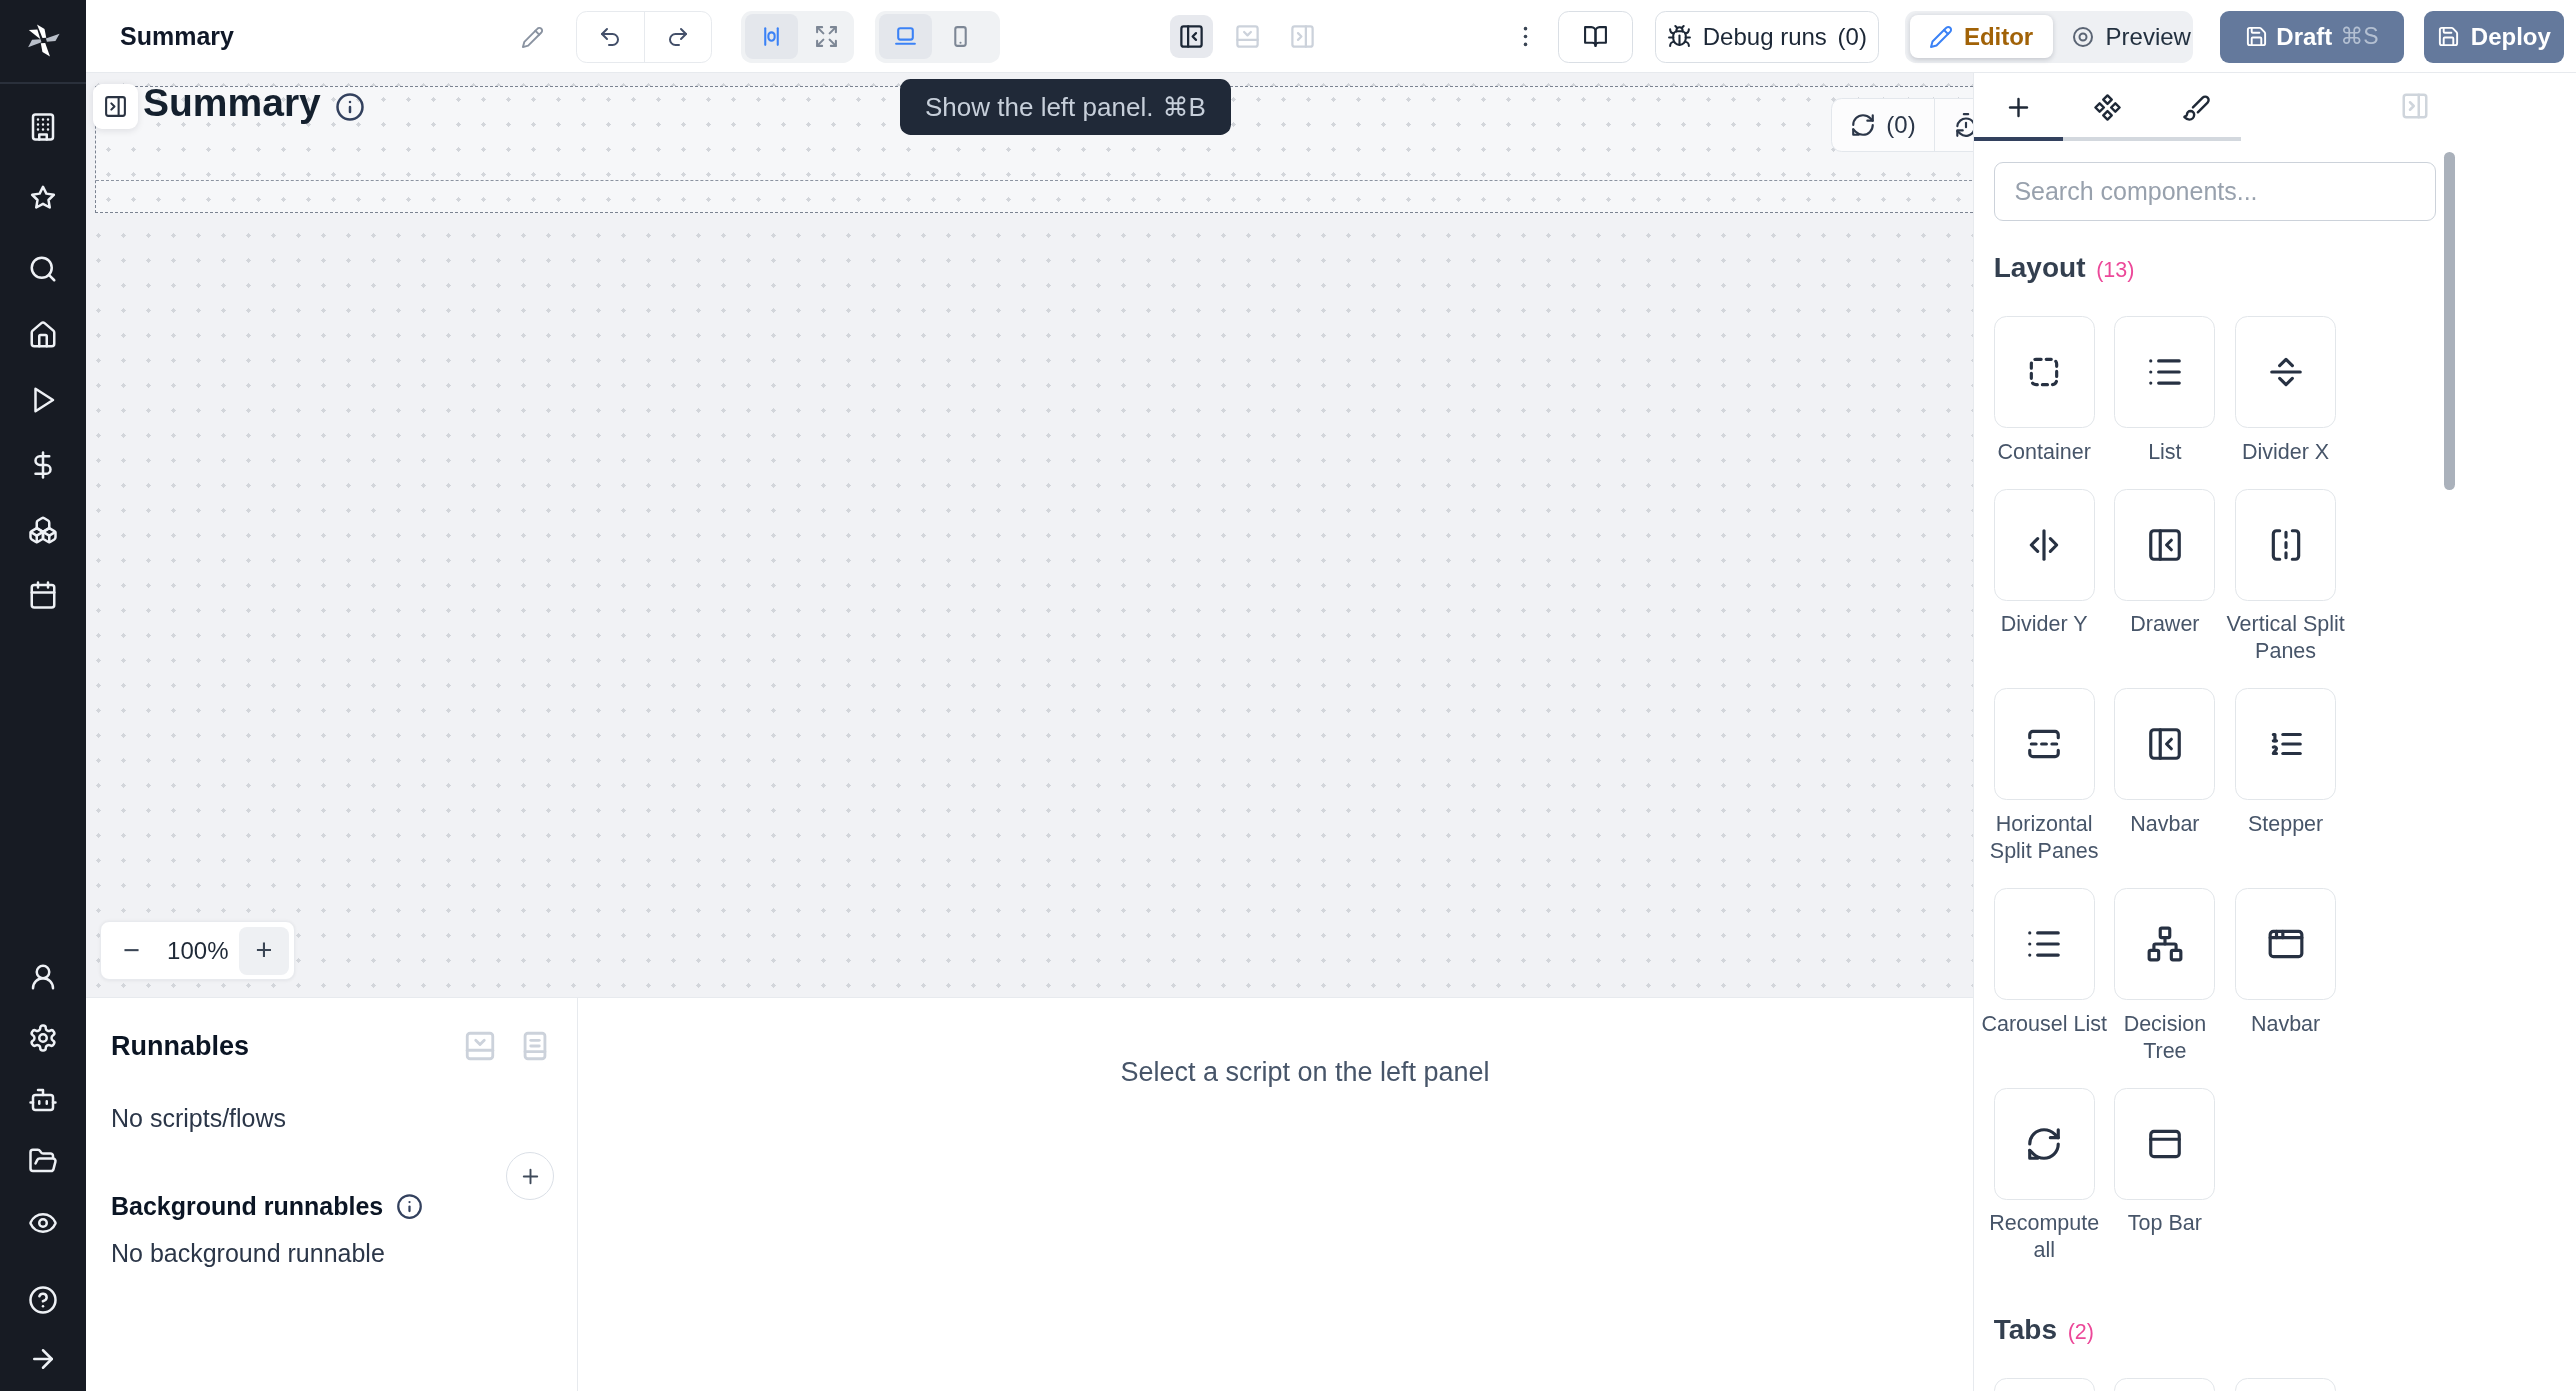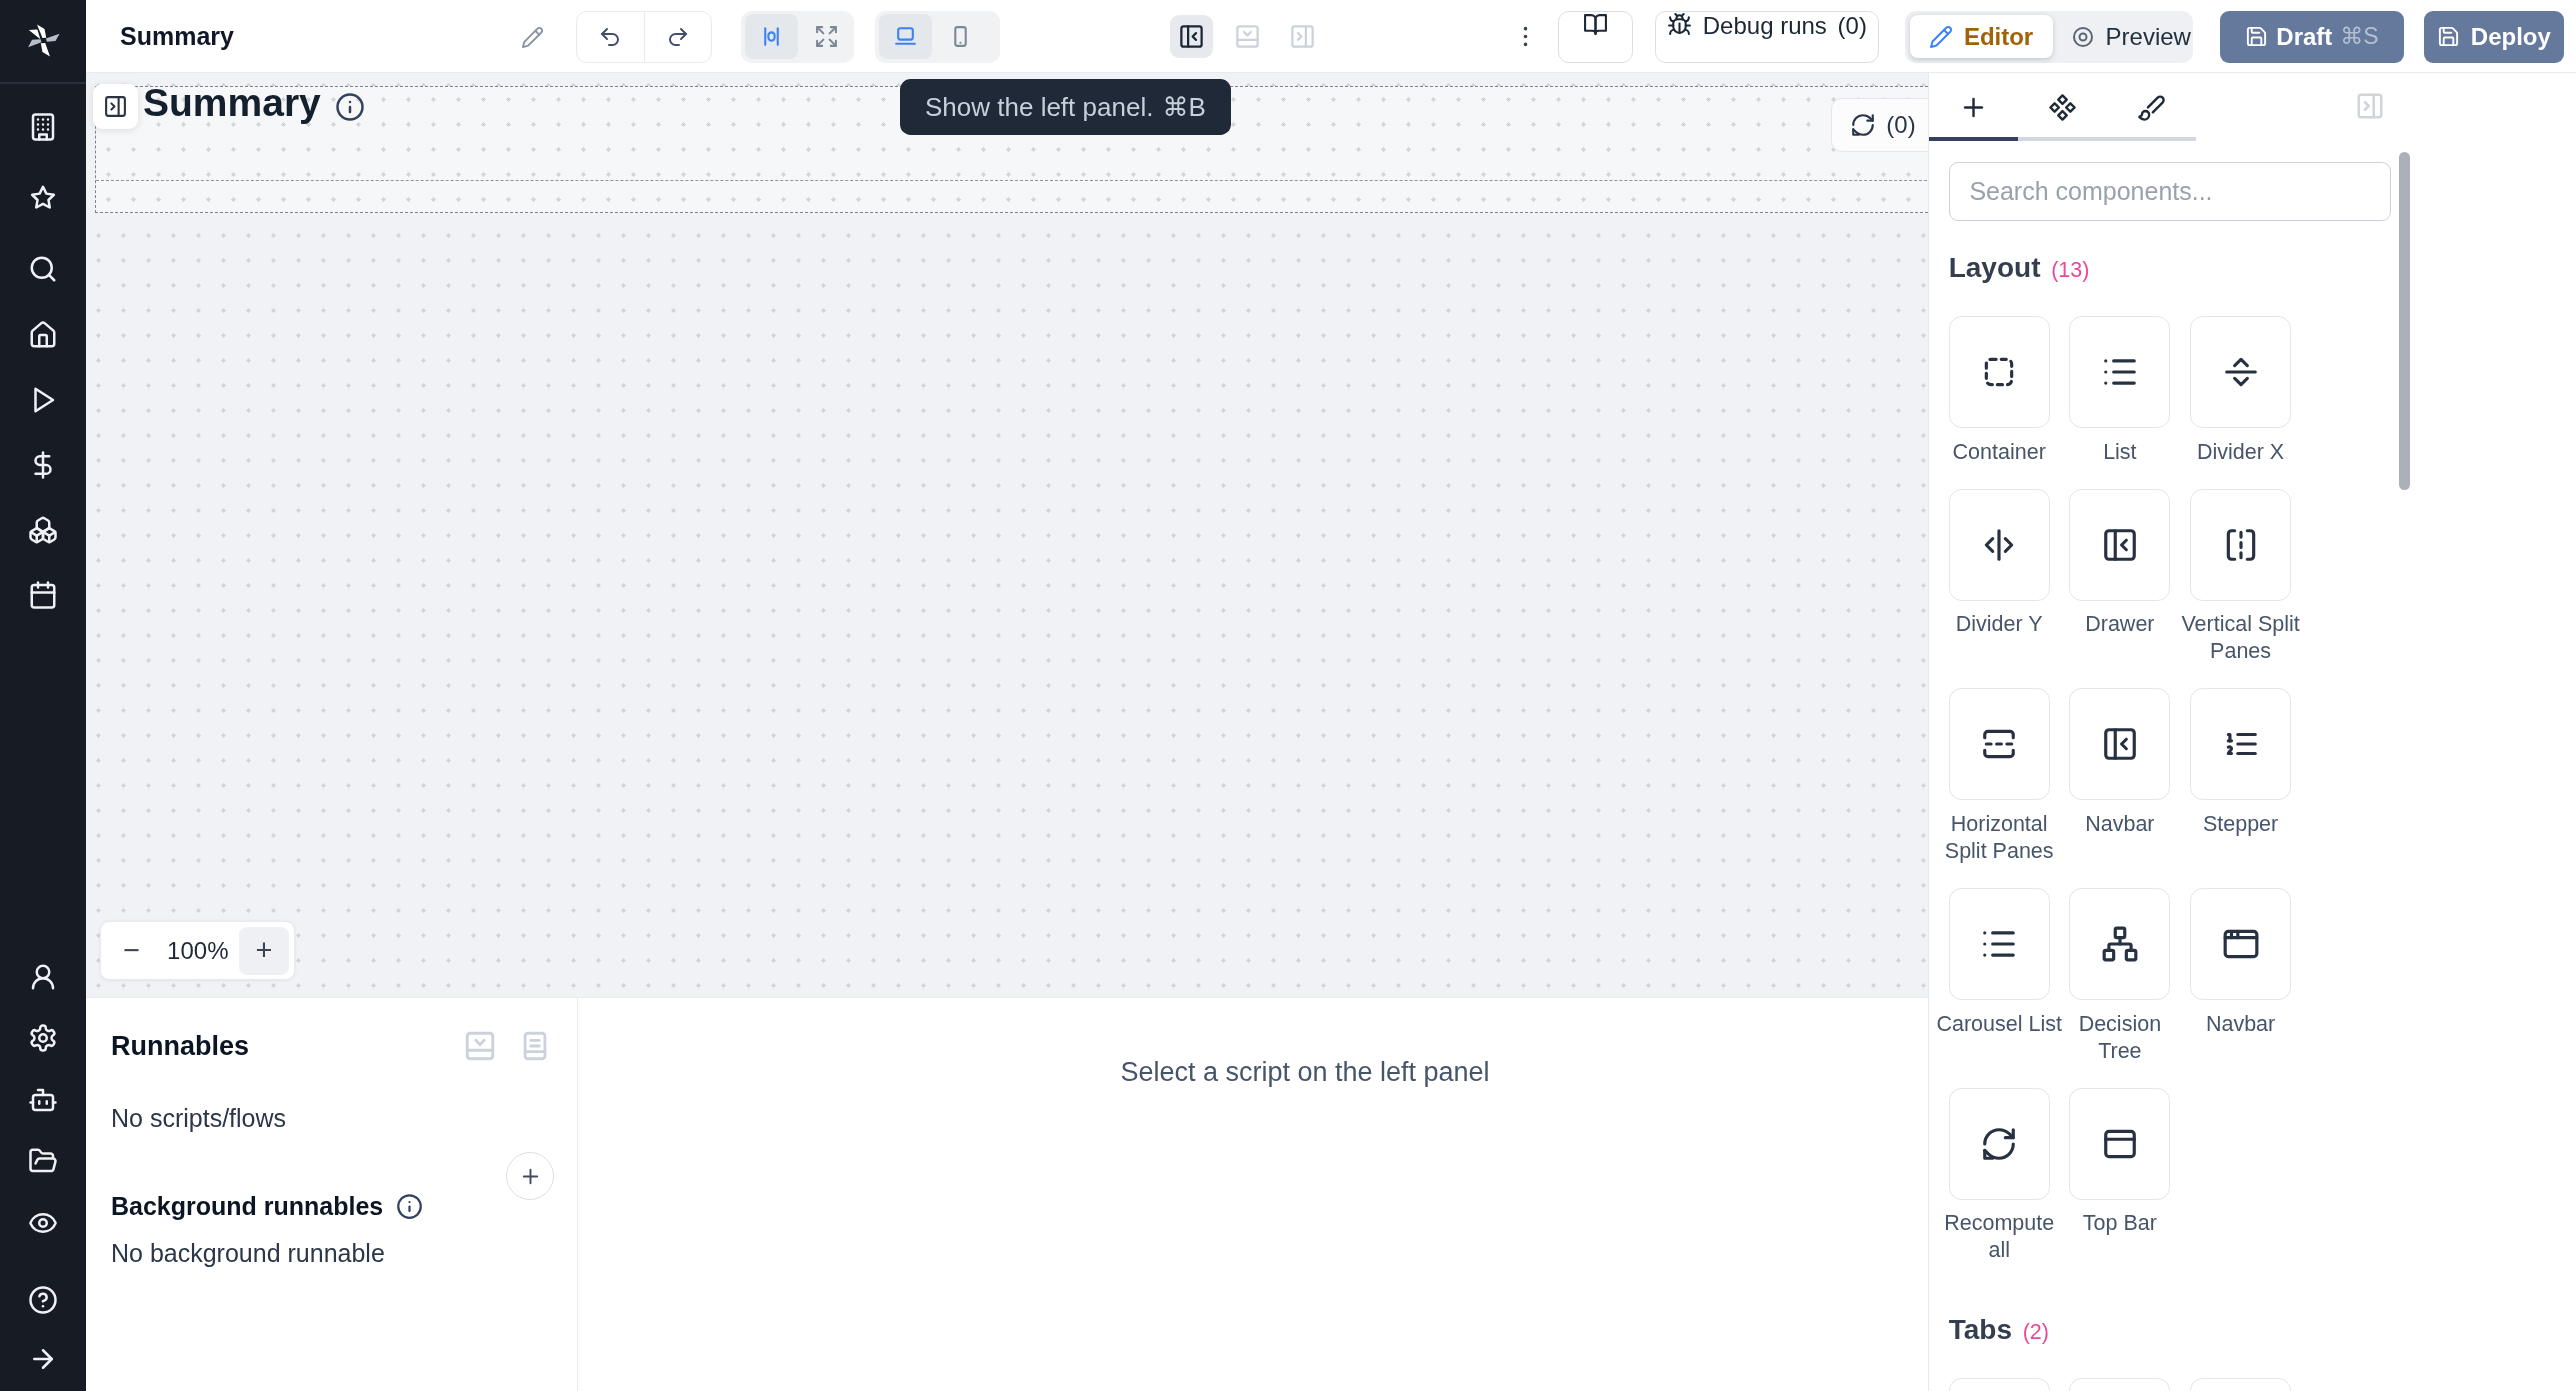--- a/index.html
+++ b/index.html
@@ -44,21 +44,21 @@
   .seg .cell{height:45px;border-radius:8px;display:flex;align-items:center;justify-content:center;padding:0 14.3px;color:var(--muted);cursor:pointer;}
   .seg .cell.on{background:#e4e7ec;color:var(--accent);}
   .seg .ic{width:25px;height:25px;}
   .tgl{top:15px;width:43px;height:43px;border-radius:9px;display:flex;align-items:center;justify-content:center;cursor:pointer;}
   .tgl .ic{width:27px;height:27px;}
   .tgl.on{background:#e7e9ee;color:#1c2736;}
   .tgl.off{color:var(--pale);}
   .t1{left:1084px;} .t2{left:1140px;} .t3{left:1195px;}
   .tb-kebab{left:1420px;top:17px;width:39px;height:39px;color:#3a4554;cursor:pointer;}
   .tb-kebab .ic{width:27px;height:27px;}
-  .outbtn{top:10.7px;height:52px;background:#fff;border:1.8px solid #dadfe5;border-radius:10.7px;display:flex;justify-content:center;gap:10.7px;color:#1c2736;cursor:pointer;font-size:24px;}
+  .outbtn{top:10.7px;height:52px;background:#fff;border:1.8px solid #dadfe5;border-radius:10.7px;display:flex;align-items:center;justify-content:center;gap:10.7px;color:#1c2736;cursor:pointer;font-size:24px;}
   .outbtn .ic{width:25px;height:25px;}
   .tb-book{left:1472px;width:75px;}
   .tb-debug{left:1569px;width:224px;}
   .edseg{left:1819px;top:10.7px;width:288px;height:52px;background:#eef0f3;border-radius:10.7px;display:flex;align-items:center;padding:0 4.5px;}
   .edseg .pill{height:43px;border-radius:8px;display:flex;align-items:center;justify-content:center;gap:10.7px;font-size:24px;cursor:pointer;}
   .edseg .pill.on{background:#fff;box-shadow:0 1.8px 5.4px rgba(15,23,42,.18);padding:0 19.7px;font-weight:bold;color:#a16207;}
   .edseg .pill.off{padding:0 18px;color:#22303f;}
   .edseg .ic{width:24px;height:24px;}
   .edseg .pen{color:var(--accent);} .edseg .eye{color:#5b6574;}
   .slatebtn{top:10.7px;height:52px;background:var(--btn);border:none;border-radius:9px;display:flex;align-items:center;justify-content:center;gap:10.7px;color:#fff;font-size:24px;font-weight:bold;cursor:pointer;}
@@ -101,21 +101,21 @@
   .b-empty{margin-top:41px;font-size:25px;color:#2b3648;}
   .b-bg{margin-top:59px;display:flex;align-items:center;gap:12.5px;}
   .b-bg .t{font-size:25px;font-weight:bold;color:#0b1524;}
   .b-bg .info{width:27px;height:27px;color:#33415e;}
   .plus-round{position:absolute;right:23px;top:154px;width:48px;height:48px;border-radius:50%;border:1.8px solid #dbe0e7;background:#fff;display:flex;align-items:center;justify-content:center;color:#3f4a5a;cursor:pointer;}
   .plus-round .ic{width:23px;height:23px;}
   .b-bg-empty{margin-top:18px;font-size:25px;color:#2b3648;}
   .b-right{flex:1;display:flex;justify-content:center;padding-top:59px;font-size:27px;color:#475569;}
 
   
-  .rpanel{position:absolute;left:1928px;top:73px;width:544px;height:1318px;background:#fff;border-left:1.8px solid var(--border);overflow:hidden;}
+  .rpanel{position:absolute;left:1973px;top:73px;width:544px;height:1318px;background:#fff;border-left:1.8px solid var(--border);overflow:hidden;}
   .rtabs{position:relative;height:68px;display:flex;}
   .rtab{width:89px;height:68px;display:flex;align-items:center;justify-content:center;color:#1f2937;cursor:pointer;position:relative;}
   .rtab .ic{width:29px;height:29px;}
   .rtab::after{content:"";position:absolute;left:0;right:0;bottom:0;height:3.6px;background:#d3d8de;}
   .rtab.on::after{background:#33415e;}
   .rcollapse{position:absolute;right:87px;top:18px;width:30px;height:30px;color:#cfd5dc;cursor:pointer;}
   .rsearch{position:absolute;left:19.7px;top:89px;width:442px;height:59px;border:1.8px solid #ccd2da;border-radius:9px;font-size:25px;padding:0 19.7px;color:#1f2937;font-family:"Liberation Sans",sans-serif;outline:none;}
   .rsearch::placeholder{color:#98a1ad;}
   .rscroll{position:absolute;left:470px;top:79px;width:10.7px;height:338px;background:#aab1bb;border-radius:5.4px;cursor:pointer;}
   .rcontent{position:absolute;left:19.7px;top:179px;width:435px;}

